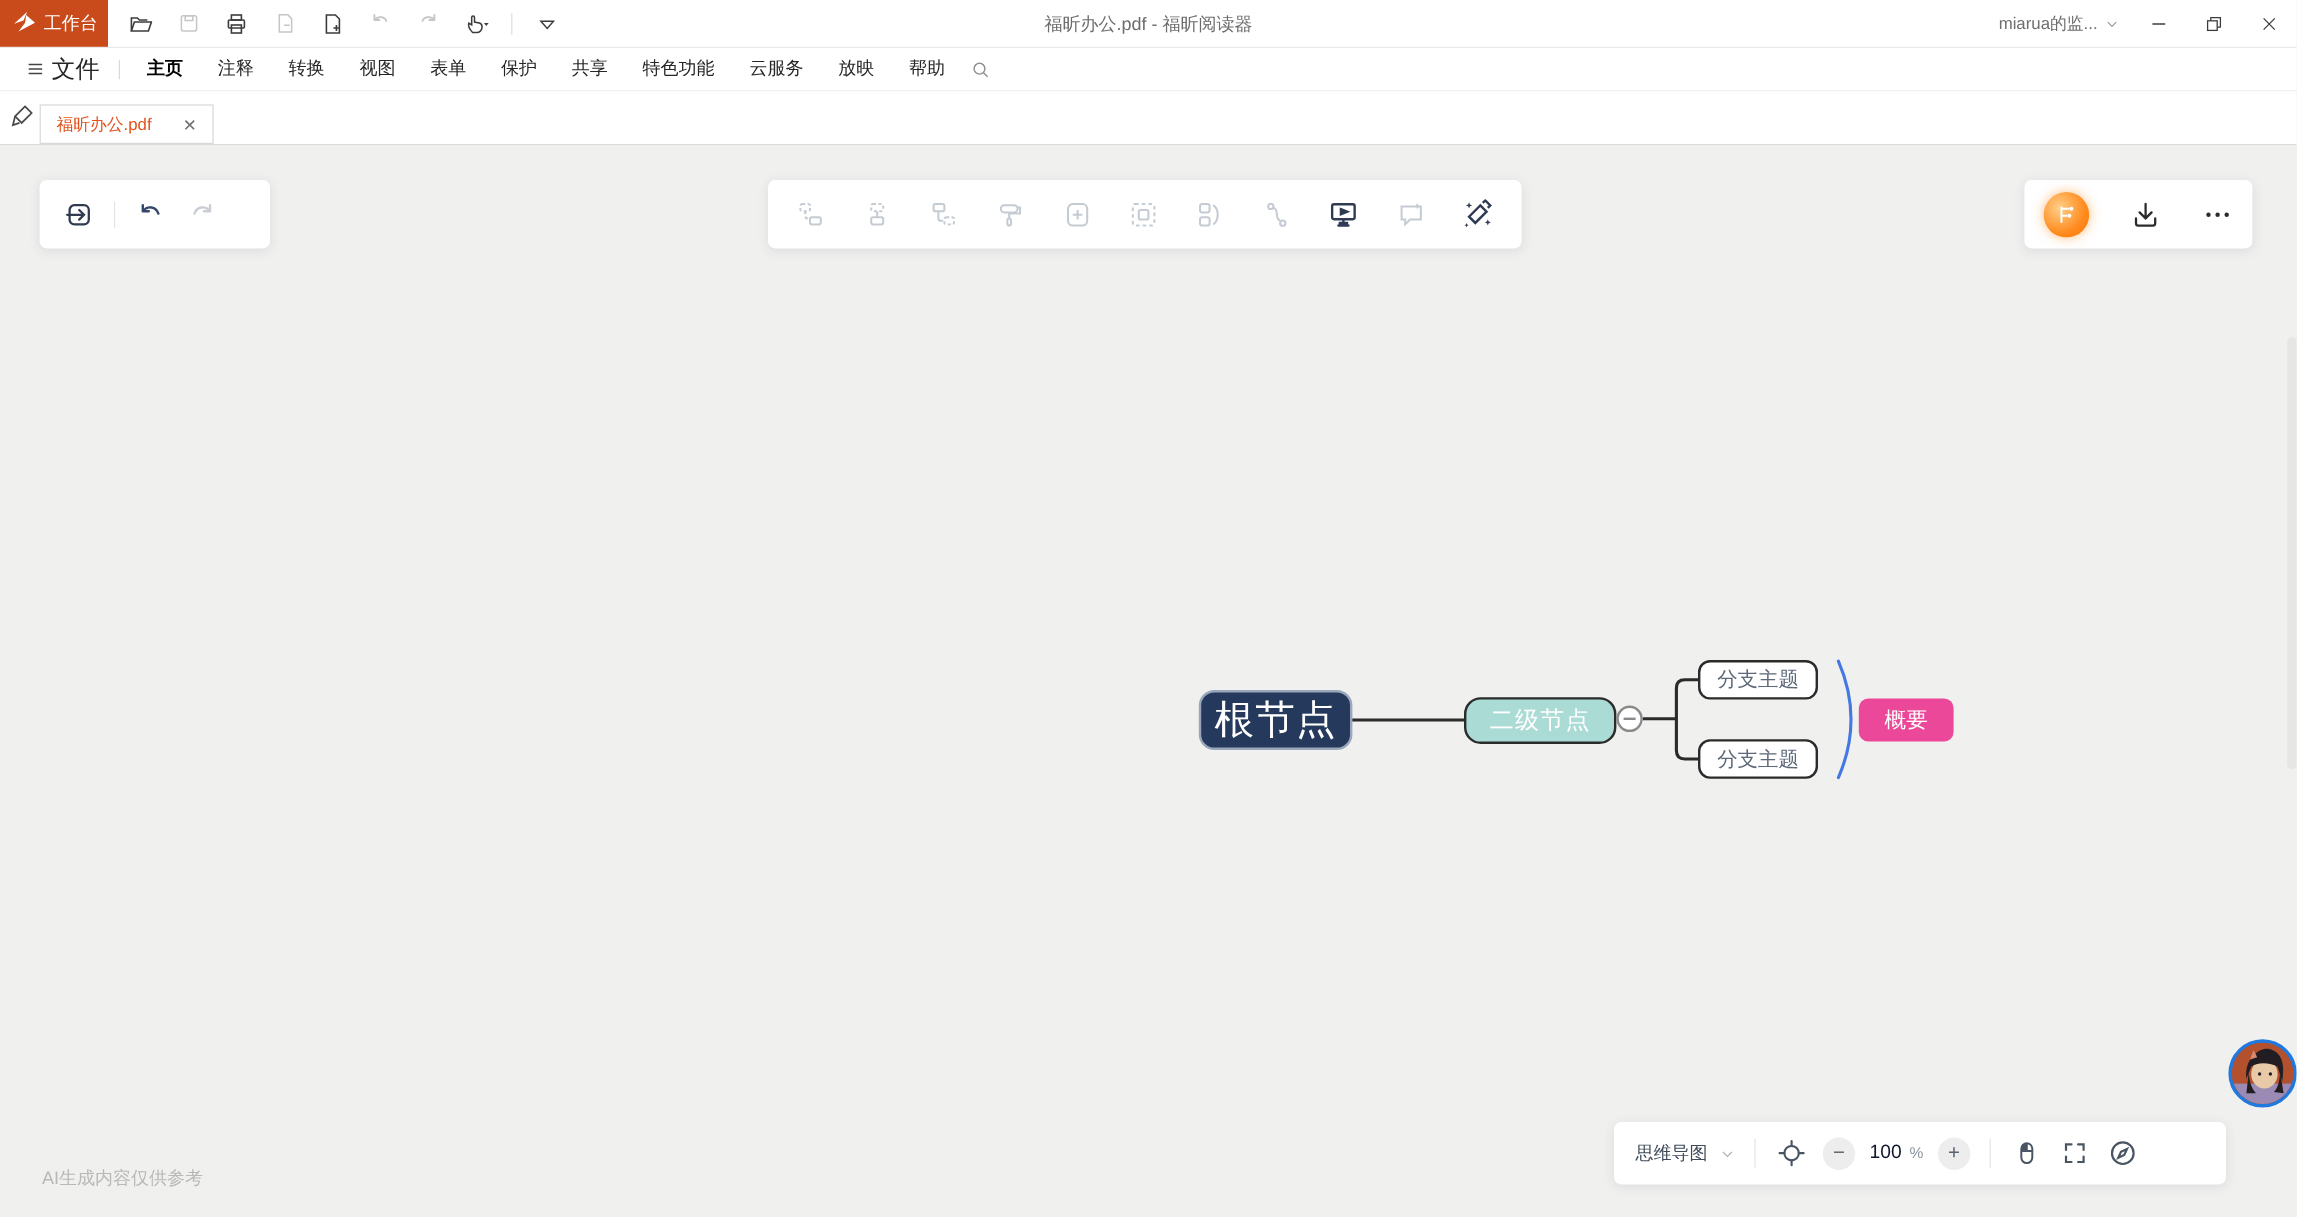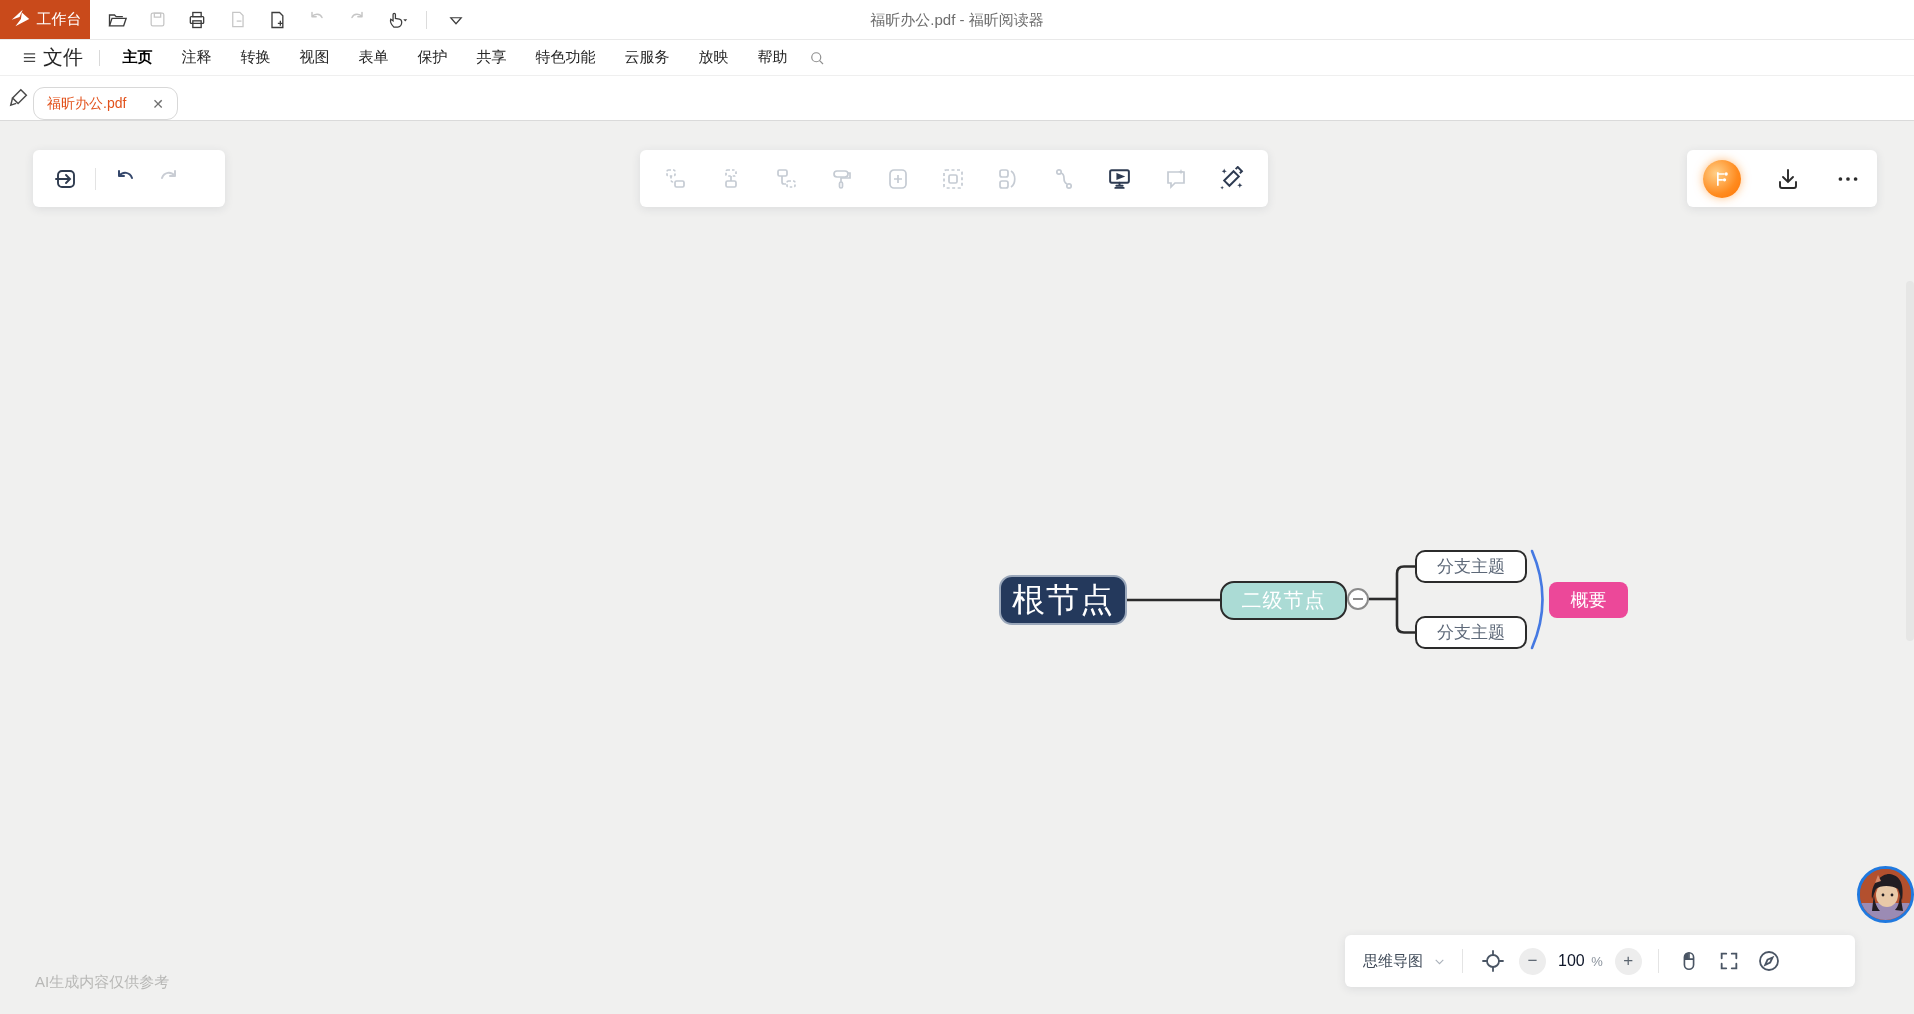--- a/index.html
+++ b/index.html
@@ -23,21 +23,21 @@
   .menubar { height:36px; background:#fff; display:flex; align-items:center; padding-left:14px; border-bottom:1px solid #efefef; flex:0 0 36px; }
   .menu-file { display:flex; align-items:center; gap:6px; font-size:20px; color:#262626; padding:0 8px; }
   .menu-sep { width:1px; height:16px; background:#d9d9d9; margin:0 8px; }
   .menu-item { font-size:15px; color:#262626; padding:6px 0; margin:0 14.5px; cursor:pointer; white-space:nowrap; }
   .menu-item.active { font-weight:bold; color:#000; }
   .menu-search { margin-left:6px; color:#8f8f8f; display:flex; align-items:center; }
 
   
   .tabbar { height:45px; background:#fff; border-bottom:1px solid #dadada; display:flex; align-items:flex-end; position:relative; flex:0 0 45px; }
   .tab-edit { position:absolute; left:8px; bottom:8px; color:#4a4a4a; }
-  .doc-tab { margin-left:33px; margin-bottom:0; height:33px; background:#fff; border:1px solid #d8d8d8; border-radius:11px; display:flex; align-items:center; padding:0 13px; gap:26px; }
+  .doc-tab { margin-left:33px; margin-bottom:0; height:33px; background:#fff; border:1px solid #d8d8d8; border-radius:0; display:flex; align-items:center; padding:0 13px; gap:26px; }
   .doc-tab .tab-label { color:#e2521c; font-size:14px; }
   .doc-tab .tab-close { color:#6f6f6f; font-size:14px; cursor:pointer; line-height:1; }
   .tab-right { margin-left:auto; display:flex; align-items:center; height:45px; }
   .tab-tool { width:30px; height:30px; display:flex; align-items:center; justify-content:center; color:#4c4c4c; margin-right:8px; }
   .convert-btn { height:40px; margin-bottom:2px; background:linear-gradient(90deg,#2fcc8f,#14b873); color:#fff; display:flex; align-items:center; gap:10px; padding:0 18px 0 14px; border-radius:5px 0 0 5px; font-size:18px; font-weight:bold; letter-spacing:1px; cursor:pointer; }
   .convert-ic { width:26px; height:26px; background:#fff; border-radius:6px; display:flex; align-items:center; justify-content:center; color:#14b873; box-shadow:0 2px 3px rgba(0,80,50,.25); }
 
   
   .canvas { position:relative; flex:1; background:#f0f0ef; overflow:hidden; }
   .card { position:absolute; background:#fff; border-radius:6px; box-shadow:0 2px 10px rgba(40,50,70,.10); display:flex; align-items:center; }
@@ -48,21 +48,21 @@
   .ct-icon.on { color:#2e3b52; }
   .lt-sep { width:1px; height:22px; background:#e3e3e3; }
   .undo-on { color:#35476b; } .redo-off { color:#c9cdd4; } .enter-ic { color:#2f3b4f; }
   .ai-circle { width:38px; height:38px; border-radius:50%; background:radial-gradient(circle at 35% 35%, #ffd089, #ff8b1f 60%, #ff7300); display:flex; align-items:center; justify-content:center; color:#fff; box-shadow:0 0 10px rgba(255,140,30,.55); }
   .rt-ic { color:#2b2b2b; display:flex; align-items:center; }
 
   
   .mm-node { position:absolute; display:flex; align-items:center; justify-content:center; white-space:nowrap; }
   .node-root { left:955px; top:454px; width:128px; height:50px; background:#24395c; border:2.5px solid #9aa7ba; border-radius:13px; color:#fff; font-size:33px; font-weight:normal; letter-spacing:1px;margin-left:44px; }
   .node-second { left:1220px; top:460px; width:127px; height:39px; background:#abdbd5; border:2px solid #2b2b2b; border-radius:14px; color:#fff; font-size:20px; letter-spacing:1px; }
-  .node-branch { width:112px; height:33px; background:#fff; border:2px solid #2b2b2b; border-radius:10px; color:#5d6878; font-size:17px; }
+  .node-branch { width:100px; height:33px; background:#fff; border:2px solid #2b2b2b; border-radius:10px; color:#5d6878; font-size:17px; }
   .branch-1 { left:1415px; top:429px; } .branch-2 { left:1415px; top:495px; }
   .node-summary { left:1549px; top:461px; width:79px; height:36px; background:#ec4899; border-radius:8px; color:#fff; font-size:18px; }
   .collapse-btn { position:absolute; left:1347px; top:467px; width:22px; height:22px; border-radius:50%; background:#fff; border:2px solid #8a8a8a; display:flex; align-items:center; justify-content:center; cursor:pointer; }
   .collapse-btn::after { content:""; width:10px; height:2px; background:#8a8a8a; }
   .mm-lines { position:absolute; left:0; top:0; pointer-events:none; }
 
   
   .bottom-bar { left:1345px; top:814px; width:510px; height:52px; padding:0 18px; gap:12px; }
   .bb-mode { display:flex; align-items:center; gap:10px; font-size:15px; color:#3f4a58; cursor:pointer; }
   .bb-sep { width:1px; height:24px; background:#e4e4e4; margin:0 4px; }
@@ -138,20 +138,44 @@
           </svg>
         </span>
       <span class="tb-sep"></span>
       <span class="tb-btn">
           <svg width="18" height="18" viewBox="0 0 24 24" fill="none" stroke="currentColor" stroke-width="1.6">
             <path d="M5 9 h14 l-7 8 Z"></path>
           </svg>
         </span>
     </div>
     <div class="win-title">福昕办公.pdf - 福昕阅读器</div>
+    <div class="tb-right">
+      <div class="account">
+        <span>miarua的监...</span>
+        <svg width="12" height="12" viewBox="0 0 24 24" fill="none" stroke="#9a9a9a" stroke-width="2">
+            <path d="M5 9 l7 7 7-7"></path>
+          </svg>
+      </div>
+      <div class="win-ctl">
+          <svg width="16" height="16" viewBox="0 0 24 24" stroke="currentColor" stroke-width="1.6">
+            <path d="M4 12 h16"></path>
+          </svg>
+        </div>
+      <div class="win-ctl">
+          <svg width="16" height="16" viewBox="0 0 24 24" fill="none" stroke="currentColor" stroke-width="1.6">
+            <rect x="4" y="8" width="12" height="12"></rect>
+            <path d="M8 8 V4 h12 v12 h-4"></path>
+          </svg>
+        </div>
+      <div class="win-ctl">
+          <svg width="16" height="16" viewBox="0 0 24 24" stroke="currentColor" stroke-width="1.6">
+            <path d="M5 5 L19 19 M19 5 L5 19"></path>
+          </svg>
+        </div>
+    </div>
   </div>
 
   <div class="menubar">
     <div class="menu-file">
       <svg width="15" height="15" viewBox="0 0 24 24" stroke="#444" stroke-width="2">
           <path d="M3 6 h18 M3 12 h18 M3 18 h18"></path>
         </svg>
       <span>文件</span>
     </div>
     <span class="menu-sep"></span>

